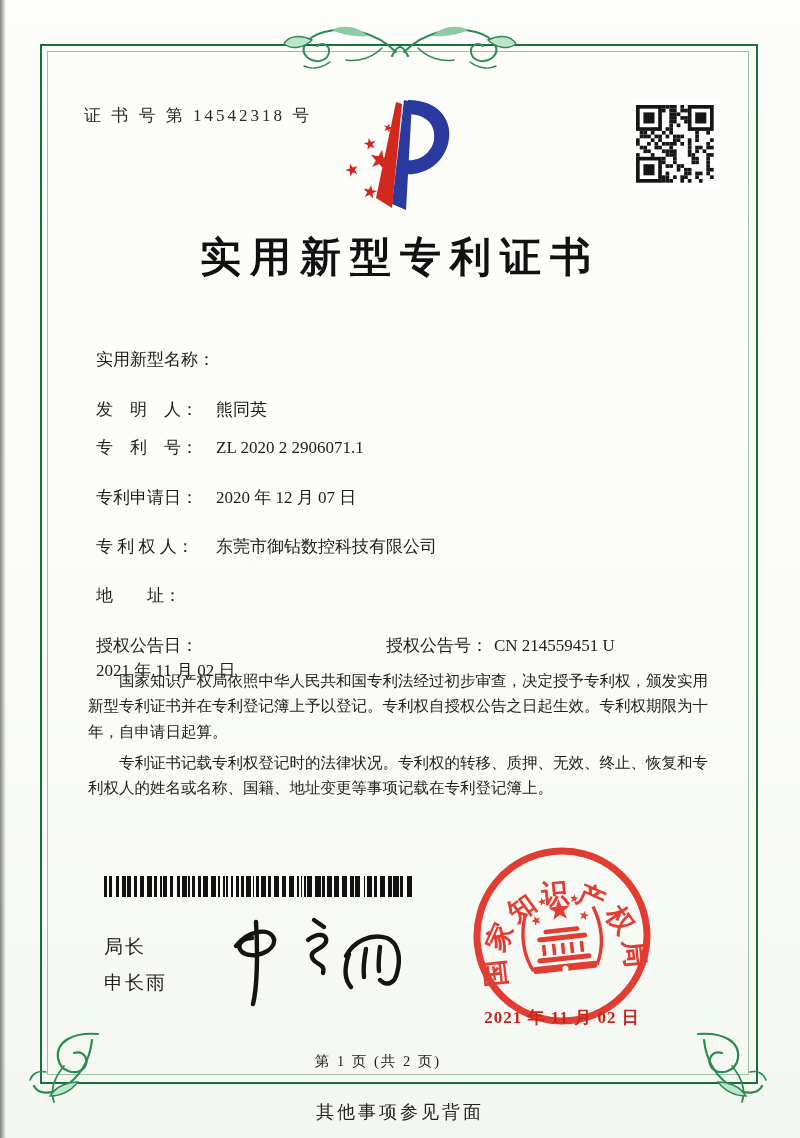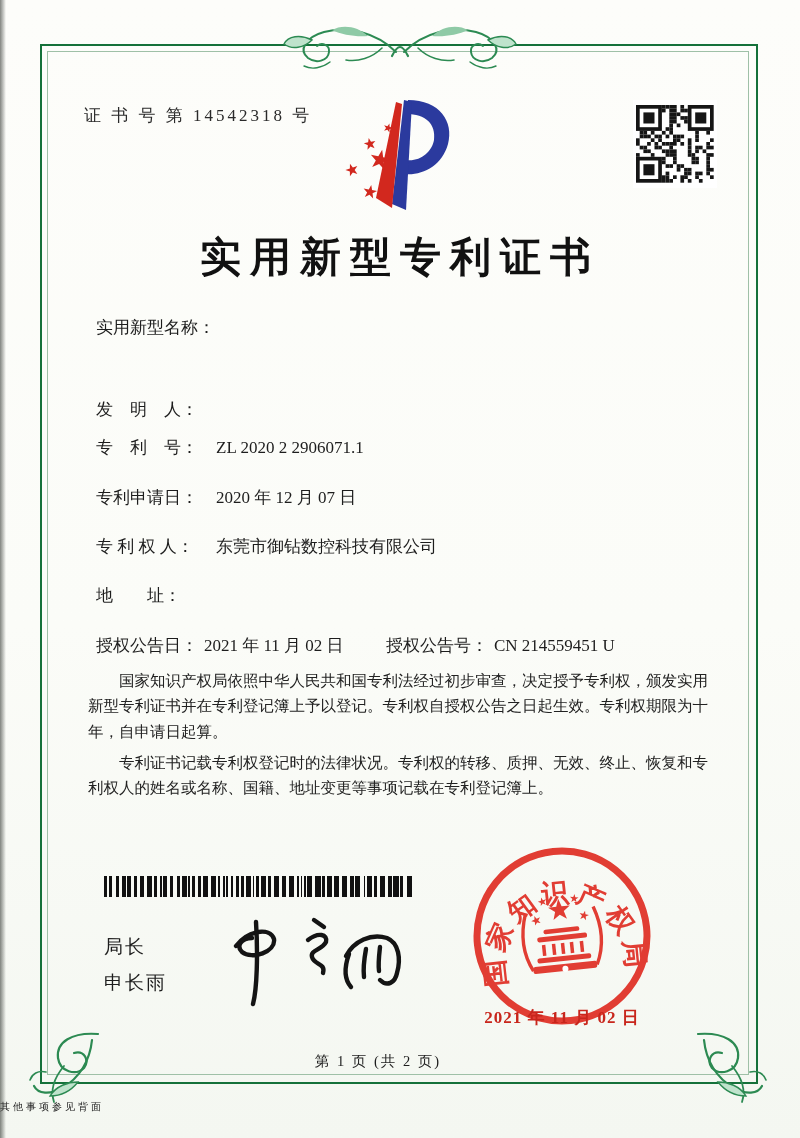--- a/index.html
+++ b/index.html
@@ -21,37 +21,37 @@
   .cert-number{position:absolute;left:84px;top:104px;font-size:17px;letter-spacing:3px;color:#2a2a2a;}
   .logo{position:absolute;left:332px;top:88px;width:136px;height:134px;}
   .qr{position:absolute;left:633px;top:100px;width:84px;height:88px;background:#fff;}
   .title{position:absolute;left:0;top:230px;width:800px;text-align:center;
     font-size:41px;font-weight:bold;letter-spacing:9px;color:#111;}
   
   .row{position:absolute;left:96px;width:618px;display:flex;font-size:17px;line-height:1.45;}
   .lbl{flex:0 0 120px;white-space:nowrap;}
   .val{flex:1;}
   .row.double{justify-content:flex-start;}
-  .pair1{display:flex;width:290px;}
+  .pair1{display:flex;width:290px;flex-direction:column;}
   .pair2{display:flex;flex:1;}
   .pair1 .lbl,.pair2 .lbl{flex:0 0 auto;margin-right:6px;}
   
   .paras{position:absolute;left:88px;top:668px;width:626px;font-size:15.5px;line-height:1.63;color:#222;}
   .paras p{margin:0 0 6px 0;text-indent:2em;}
   
   .barcode{position:absolute;left:104px;top:876px;width:312px;height:21px;white-space:nowrap;overflow:hidden;}
   .barcode span{display:inline-block;height:21px;background:#111;vertical-align:top;}
   .signer-title{position:absolute;left:104px;top:934px;font-size:19px;letter-spacing:2px;}
   .signer-name{position:absolute;left:104px;top:970px;font-size:19px;letter-spacing:2px;}
   .signature{position:absolute;left:208px;top:894px;width:205px;height:120px;}
   .seal{position:absolute;left:466px;top:840px;width:192px;height:192px;opacity:.93;}
   .seal-date{position:absolute;left:470px;top:1006px;width:184px;text-align:center;
     font-size:17px;color:#c8261c;letter-spacing:1px;font-weight:bold;}
   .page-note{position:absolute;left:0;top:1052px;width:756px;text-align:center;font-size:14.5px;letter-spacing:2px;}
-  .back-note{position:absolute;left:0;top:1100px;width:800px;font-size:10px;letter-spacing:3px;color:#222;}
+  .back-note{position:absolute;left:0;top:1100px;width:800px;text-align:center;font-size:18px;letter-spacing:3px;color:#222;}
 </style>
 </head>
 <body>
 
 <div class="edge-shadow"></div>
 
 <div class="frame-outer"></div>
 <div class="frame-inner"></div>
 
 <svg class="ornament" style="left:272px;top:18px;" width="256" height="56" viewBox="0 0 256 56">
@@ -241,25 +241,26 @@
       <rect x="58.5" y="8.7" width="18.5" height="18.5" fill="#ffffff"></rect>
       <rect x="62.2" y="12.4" width="11.100000000000001" height="11.100000000000001" fill="#161616"></rect>
       <rect x="3" y="56.800000000000004" width="25.900000000000002" height="25.900000000000002" fill="#161616"></rect>
       <rect x="6.7" y="60.5" width="18.5" height="18.5" fill="#ffffff"></rect>
       <rect x="10.4" y="64.2" width="11.100000000000001" height="11.100000000000001" fill="#161616"></rect>
     </svg>
 </div>
 
 <div class="title">实用新型专利证书</div>
 
-<div class="row" style="top:316px">
+<div class="row" style="top:348px">
   <span class="lbl">实用新型名称：</span>
 </div>
 <div class="row" style="top:398px">
   <span class="lbl">发　明　人：</span>
+  <span class="val">熊同英</span>
 </div>
 <div class="row" style="top:436px">
   <span class="lbl">专　利　号：</span>
   <span class="val">ZL 2020 2 2906071.1</span>
 </div>
 <div class="row" style="top:486px">
   <span class="lbl">专利申请日：</span>
   <span class="val">2020 年 12 月 07 日</span>
 </div>
 <div class="row" style="top:535px">

